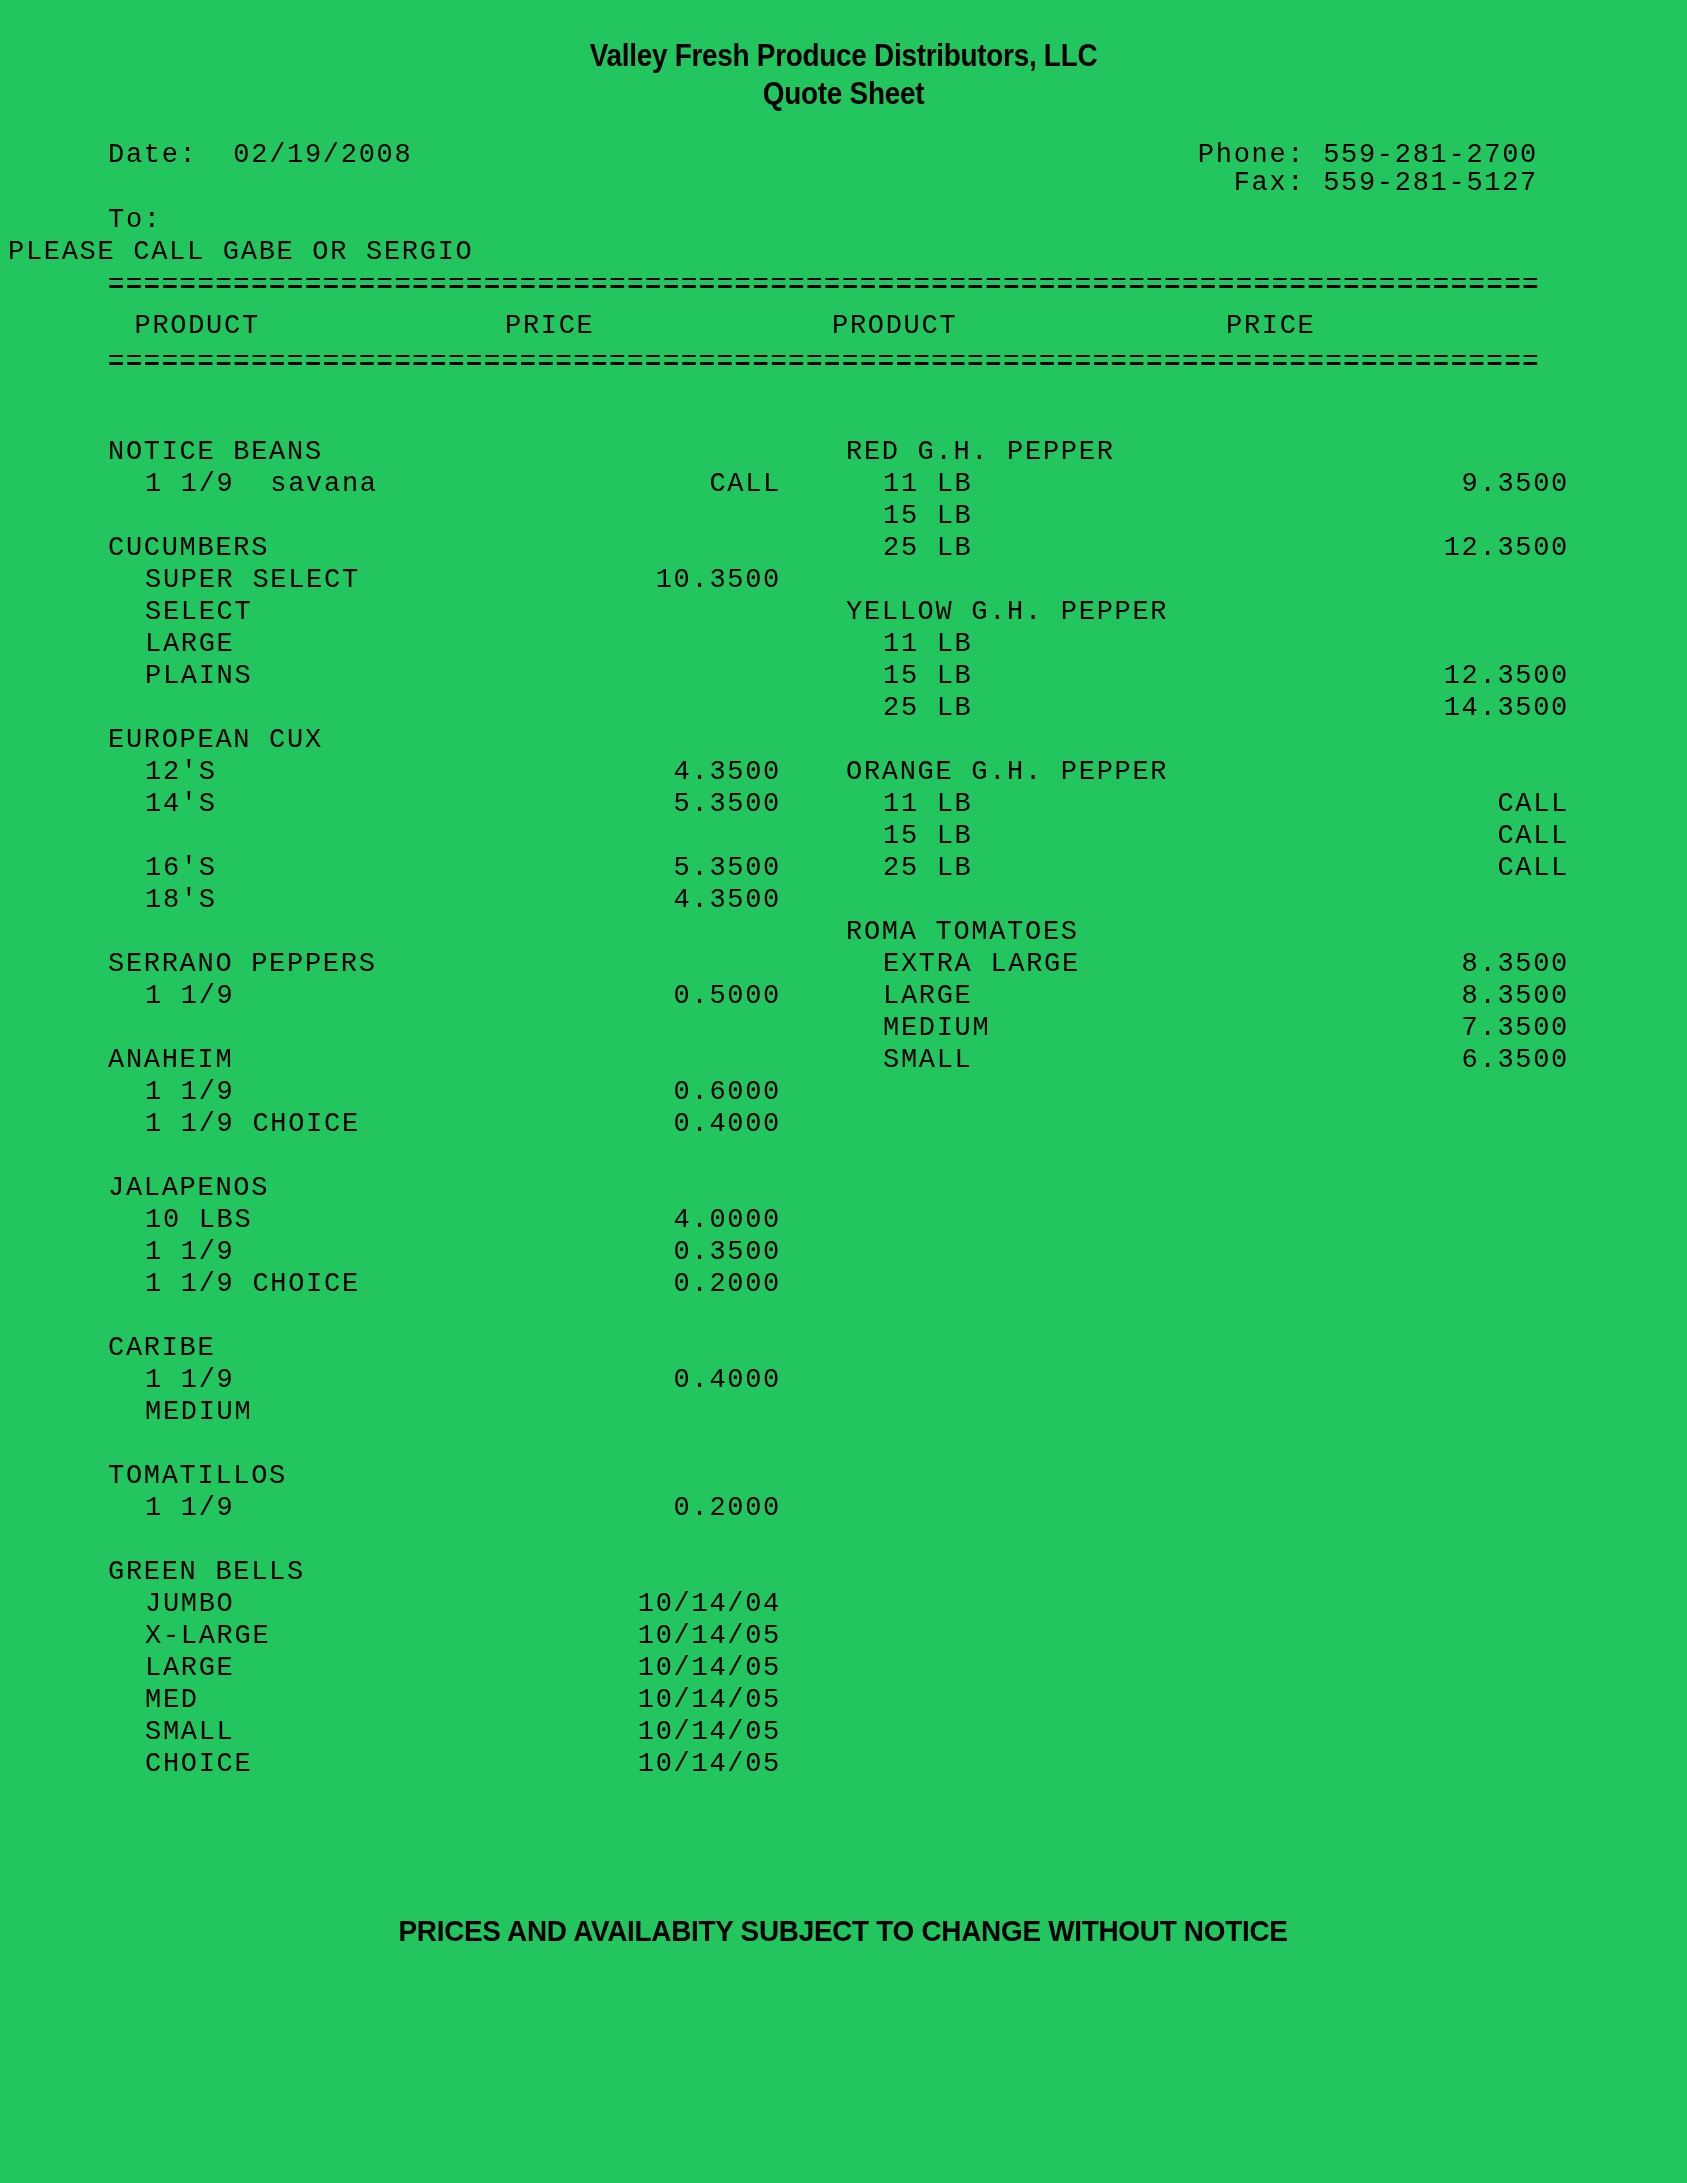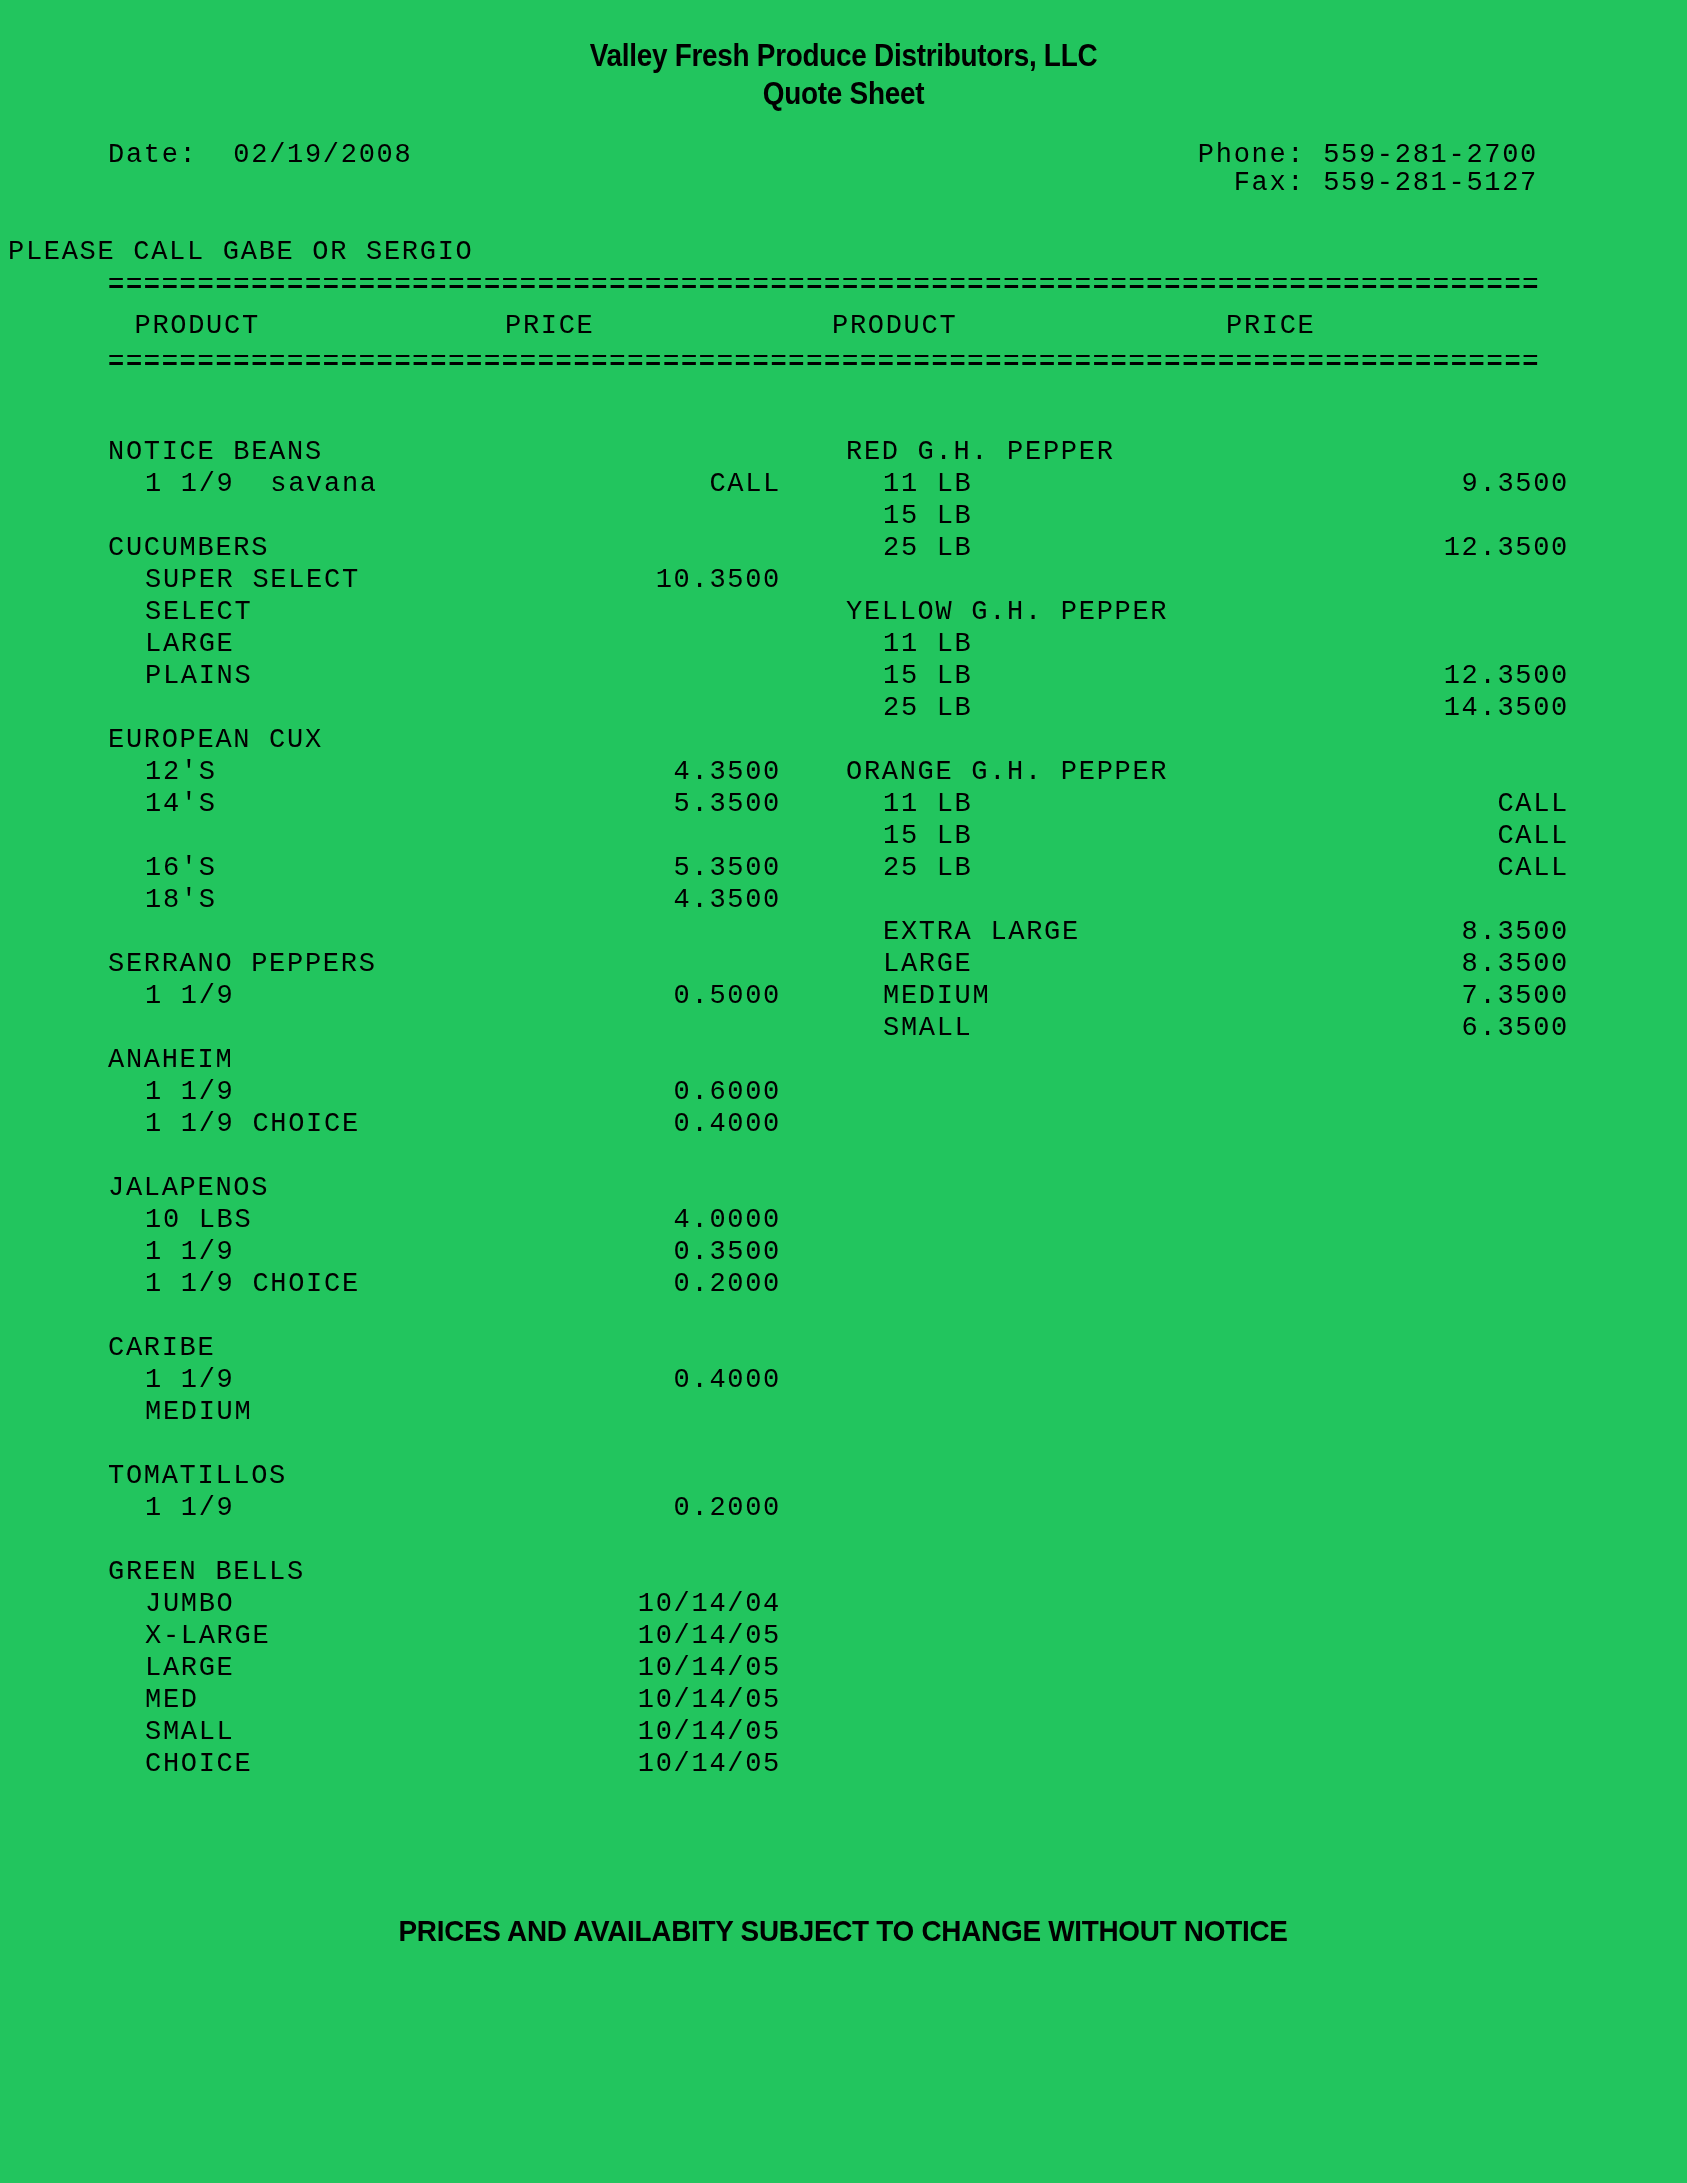--- a/index.html
+++ b/index.html
@@ -188,20 +188,23 @@
 
     <div class="meta-row row-date">
       <div class="mono-line meta-left"><span>Date:</span><span style="letter-spacing:1.7px">&nbsp;&nbsp;</span><span>02/19/2008</span></div>
       <div class="mono-line meta-right"><span>Phone:</span><span>&nbsp;</span><span>559-281-2700</span></div>
     </div>
 
     <div class="meta-row row-fax">
       <div class="mono-line meta-right"><span>Fax:</span><span>&nbsp;</span><span>559-281-5127</span></div>
     </div>
 
+    <div class="meta-row row-to">
+      <div class="mono-line meta-left">To:</div>
+    </div>
 
     <div class="meta-row row-attn">
       <div class="mono-line">PLEASE CALL GABE OR SERGIO</div>
     </div>
   </div>
 
   <div class="sheet">
     <div class="rule rule-top">================================================================================</div>
 
     <div class="colhead">
@@ -293,20 +296,21 @@
         </div>
         <div class="grp-gap"></div>
         <div class="grp">
           <div class="line"><span class="label">ORANGE G.H. PEPPER</span></div>
           <div class="line indent"><span class="label">11 LB</span><span class="value">CALL</span></div>
           <div class="line indent"><span class="label">15 LB</span><span class="value">CALL</span></div>
           <div class="line indent"><span class="label">25 LB</span><span class="value">CALL</span></div>
         </div>
         <div class="grp-gap"></div>
         <div class="grp">
+          <div class="line"><span class="label">ROMA TOMATOES</span></div>
           <div class="line indent"><span class="label">EXTRA LARGE</span><span class="value">8.3500</span></div>
           <div class="line indent"><span class="label">LARGE</span><span class="value">8.3500</span></div>
           <div class="line indent"><span class="label">MEDIUM</span><span class="value">7.3500</span></div>
           <div class="line indent"><span class="label">SMALL</span><span class="value">6.3500</span></div>
         </div>
       </div>
   </div>
 
   <div class="footer">
     <div class="footer-text">PRICES AND AVAILABITY SUBJECT TO CHANGE WITHOUT NOTICE</div>

